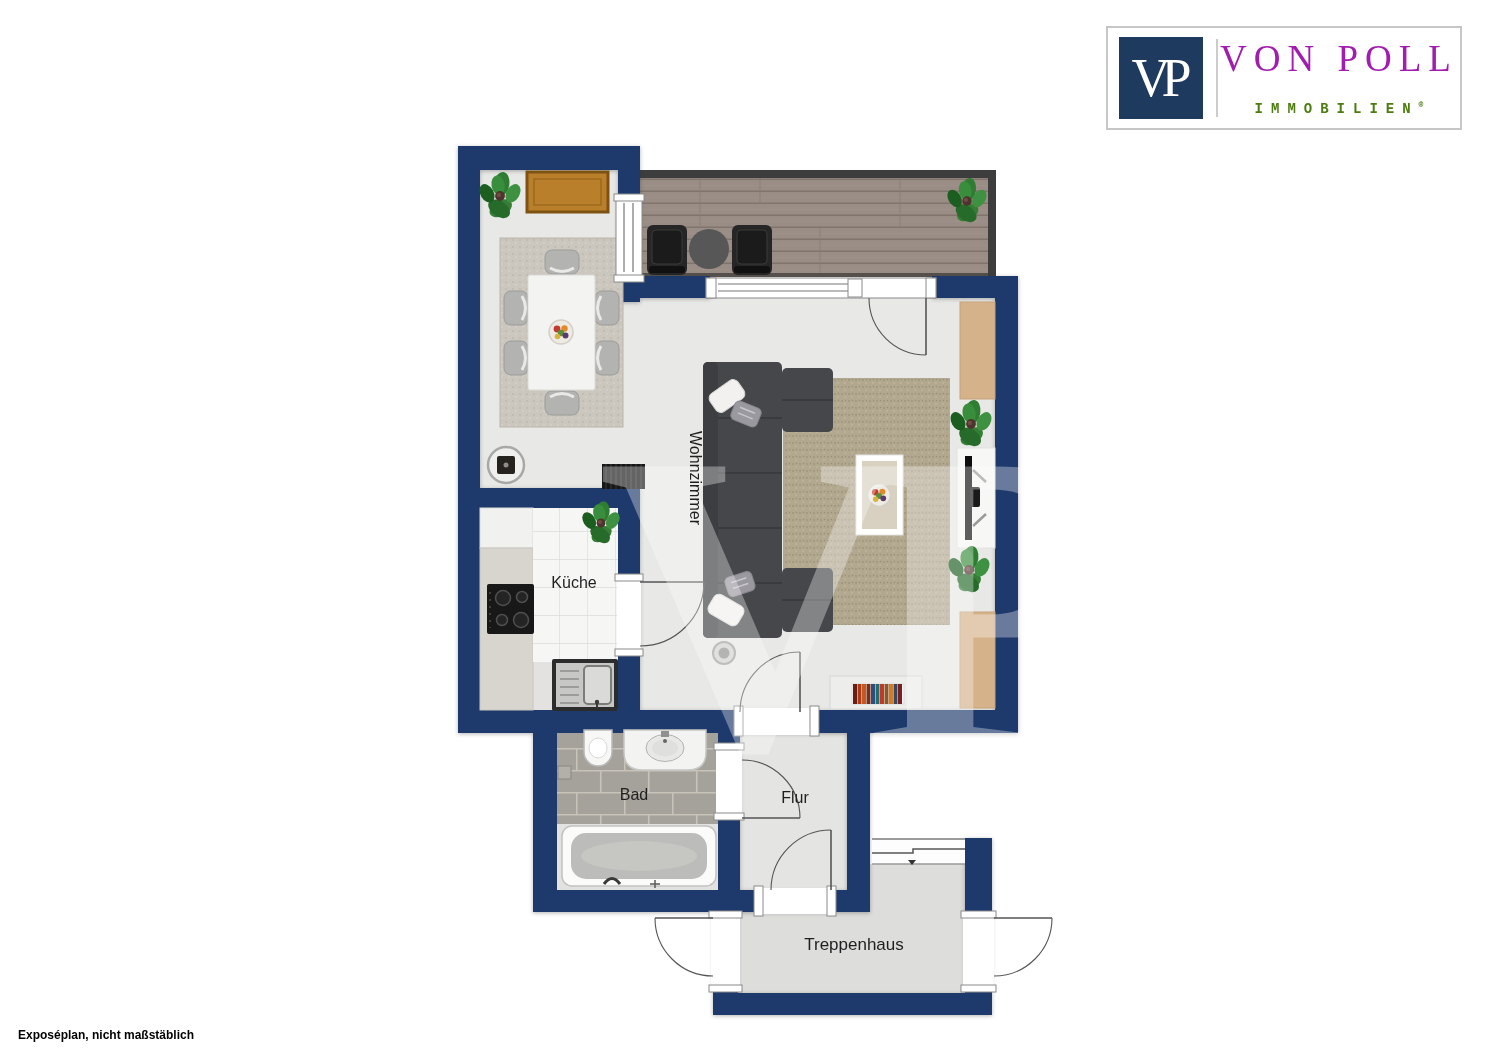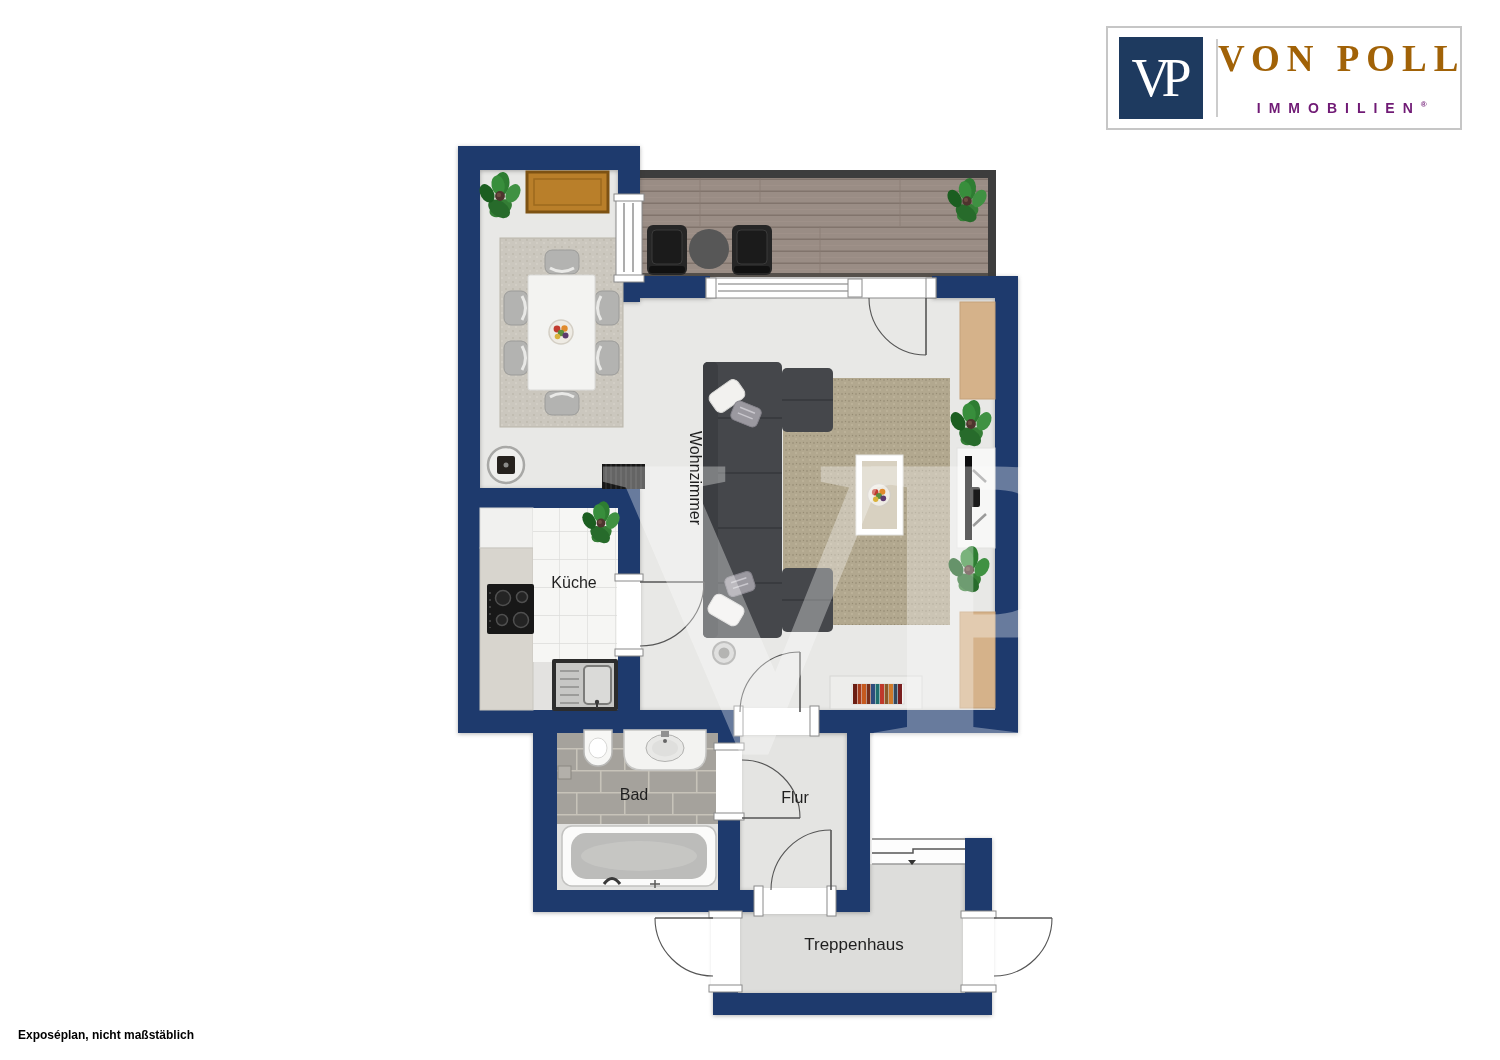--- a/index.html
+++ b/index.html
@@ -11,24 +11,24 @@
   .wm{font-family:"Liberation Serif",serif;font-weight:bold;fill:#ffffff;opacity:.33;}
   
   .logo{position:absolute;left:1106px;top:26px;width:356px;height:104px;background:#fff;
         border:2px solid #c6c6c6;display:flex;align-items:center;box-sizing:border-box;}
   .logo-mark{width:84px;height:82px;background:#1e3a5f;margin-left:11px;display:flex;
              align-items:center;justify-content:center;flex:none;}
   .logo-mark span{color:#fff;font-family:"Liberation Serif",serif;font-size:54px;
                   letter-spacing:-9px;padding-right:8px;}
   .logo-divider{width:2px;height:78px;background:#cccccc;margin-left:13px;flex:none;}
   .logo-text{flex:1;display:flex;flex-direction:column;align-items:center;justify-content:center;}
-  .logo-name{font-family:"Liberation Serif",serif;font-size:37px;font-weight:bold;
-             color:#a16207;letter-spacing:7px;line-height:1;white-space:nowrap;}
-  .logo-sub{font-family:Liberation Sans, sans-serif;font-size:14px;font-weight:bold;
-            color:#701a75;letter-spacing:8px;margin-top:23px;white-space:nowrap;}
+  .logo-name{font-family:"Liberation Serif",serif;font-size:37px;font-weight:normal;
+             color:#a21caf;letter-spacing:7px;line-height:1;white-space:nowrap;}
+  .logo-sub{font-family:Liberation Mono, monospace;font-size:14px;font-weight:bold;
+            color:#4d7c0f;letter-spacing:8px;margin-top:23px;white-space:nowrap;}
   .logo-sub sup{font-size:8px;letter-spacing:0;}
   .footer-note{position:absolute;left:18px;top:1028px;font-size:12px;font-weight:bold;
                color:#000;}
 </style>
 </head>
 <body>
 
 <div id="canvas">
 
 <svg width="1500" height="1060" viewBox="0 0 1500 1060">

